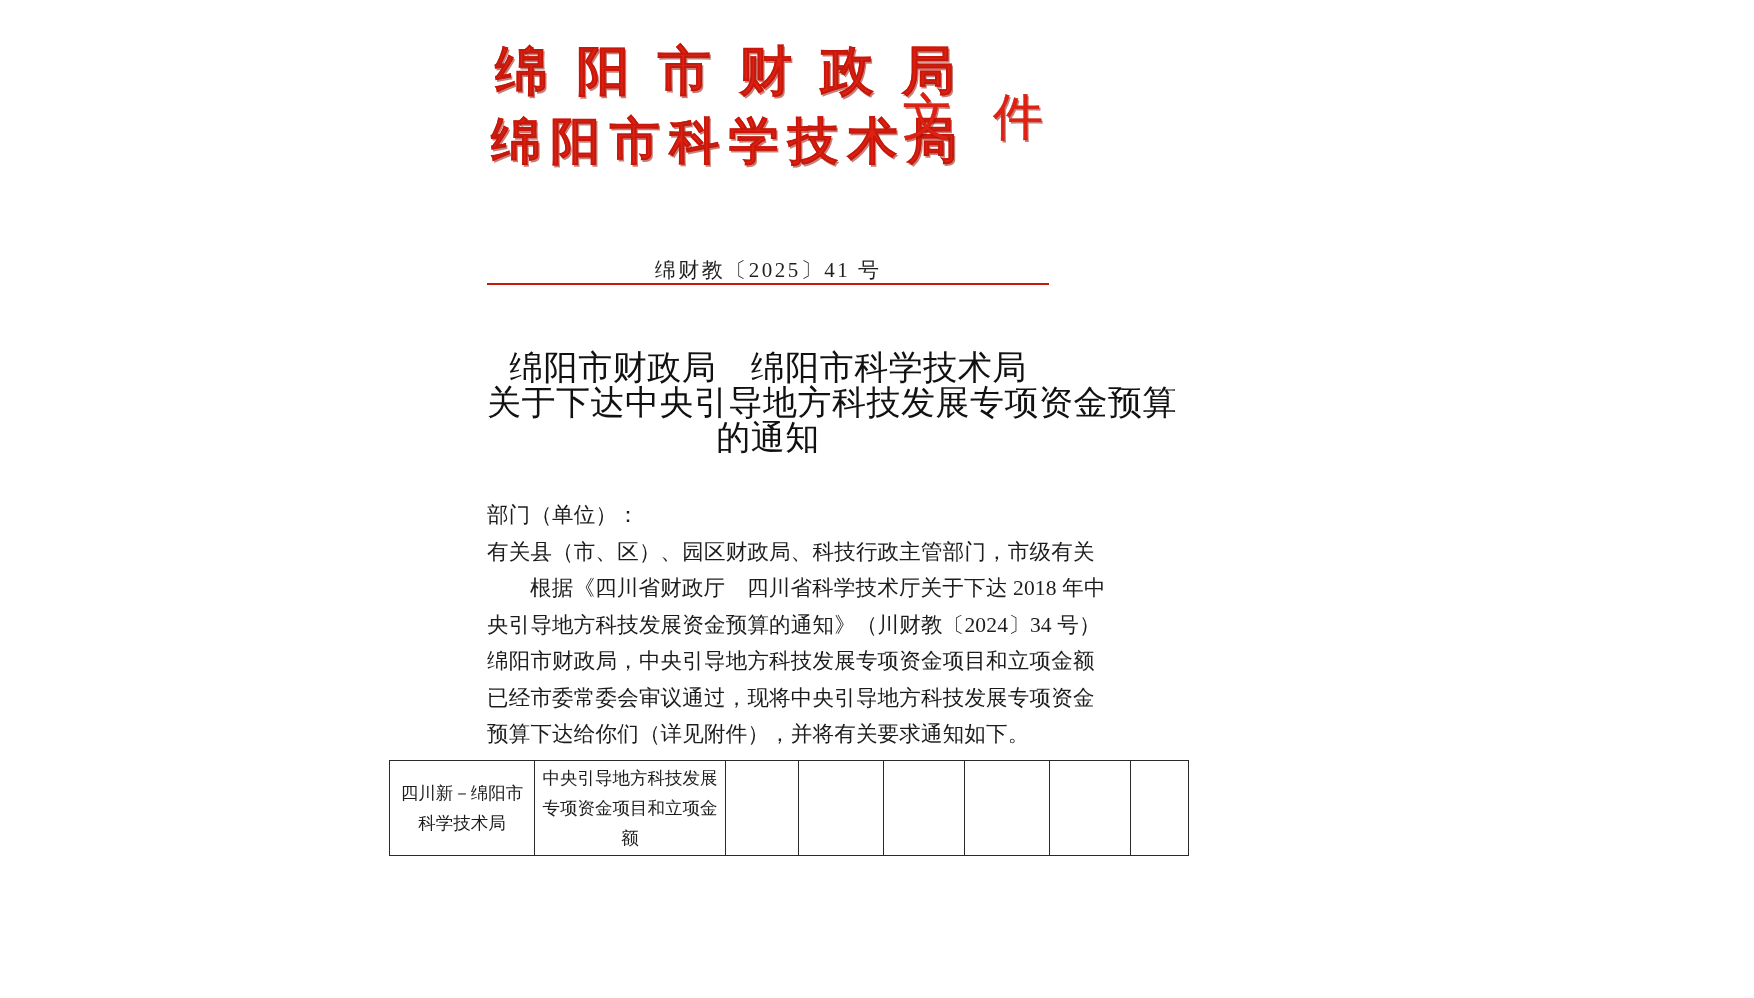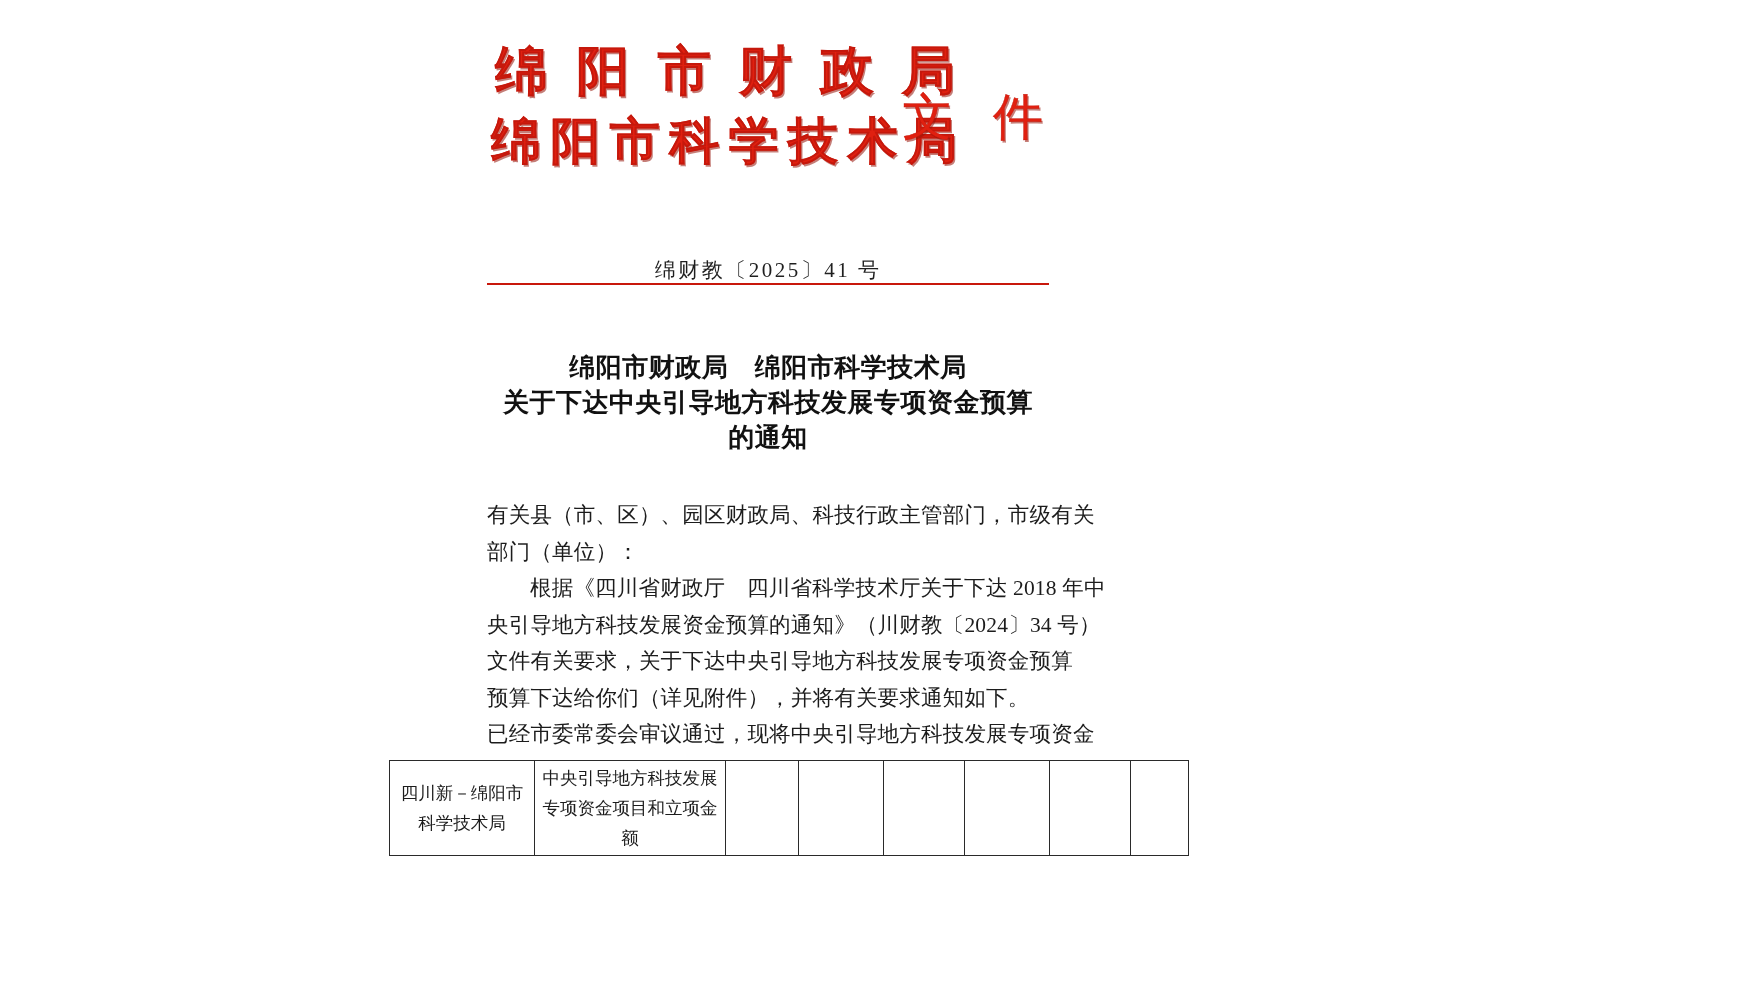--- a/index.html
+++ b/index.html
@@ -103,22 +103,22 @@
   
   .title-block {
     position: absolute;
     left: 487px;
     top: 350px;
     width: 562px;
     text-align: center;
   }
   .title-line {
     font-family: "Liberation Serif", "DejaVu Serif", serif;
-    font-weight: 700;
-    font-size: 26px;
+    font-weight: 400;
+    font-size: 34px;
     line-height: 35px;
     letter-spacing: 0.5px;
     color: #111111;
     white-space: nowrap;
   }
 
   
   .body-block {
     position: absolute;
     left: 487px;
@@ -202,27 +202,27 @@
   </div>
   <div class="red-rule"></div>
 
   <div class="title-block">
     <div class="title-line">绵阳市财政局　绵阳市科学技术局</div>
     <div class="title-line">关于下达中央引导地方科技发展专项资金预算</div>
     <div class="title-line">的通知</div>
   </div>
 
   <div class="body-block">
+    <div class="body-line">部门（单位）：</div>
     <div class="body-line">有关县（市、区）、园区财政局、科技行政主管部门，市级有关</div>
-    <div class="body-line">部门（单位）：</div>
     <div class="body-line indent">根据《四川省财政厅　四川省科学技术厅关于下达 2018 年中</div>
     <div class="body-line">央引导地方科技发展资金预算的通知》（川财教〔2024〕34 号）</div>
-    <div class="body-line">文件有关要求，关于下达中央引导地方科技发展专项资金预算</div>
+    <div class="body-line">绵阳市财政局，中央引导地方科技发展专项资金项目和立项金额</div>
+    <div class="body-line">已经市委常委会审议通过，现将中央引导地方科技发展专项资金</div>
     <div class="body-line">预算下达给你们（详见附件），并将有关要求通知如下。</div>
-    <div class="body-line">已经市委常委会审议通过，现将中央引导地方科技发展专项资金</div>
   </div>
 
   <div class="table-wrap">
     <table class="grant-table">
       <tbody>
         <tr>
           <td class="col-company">
             <span class="cell-text">四川新－绵阳市科学技术局</span>
           </td>
           <td class="col-project">

